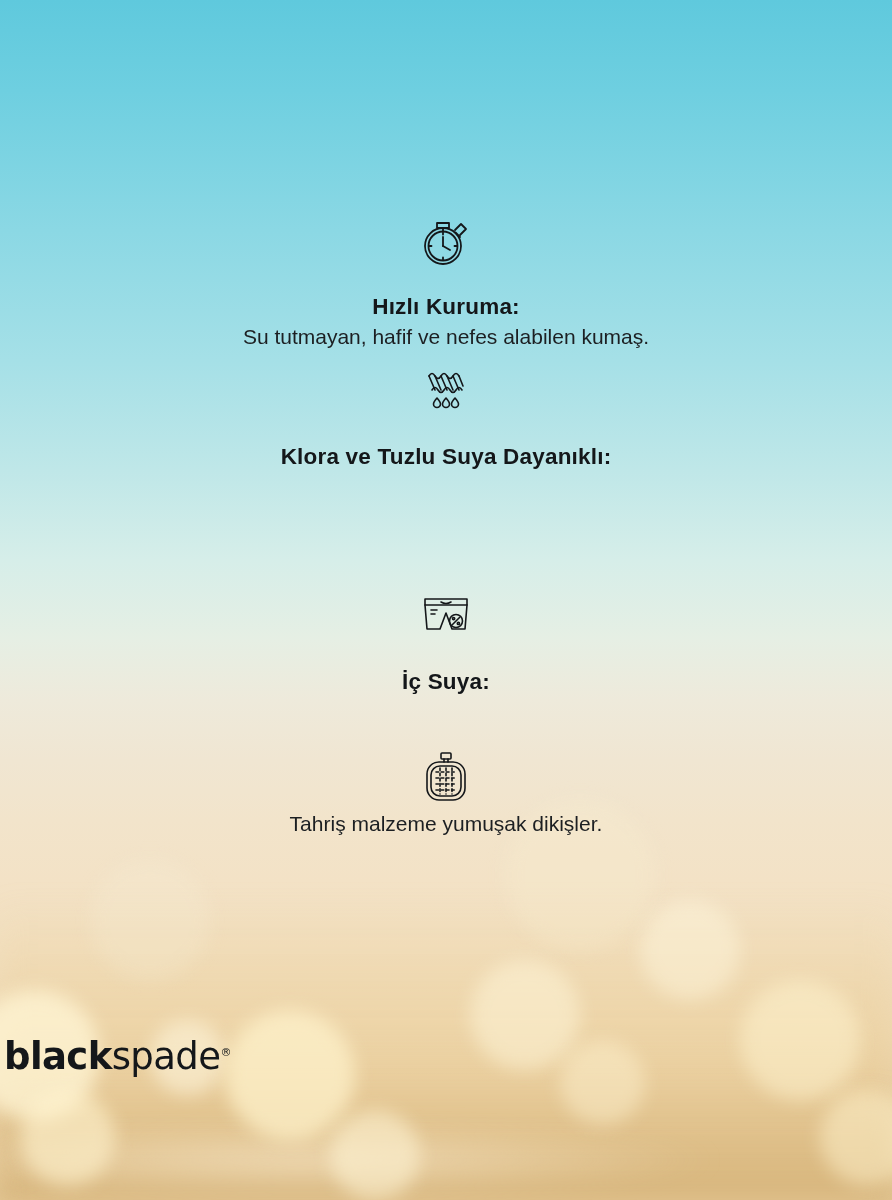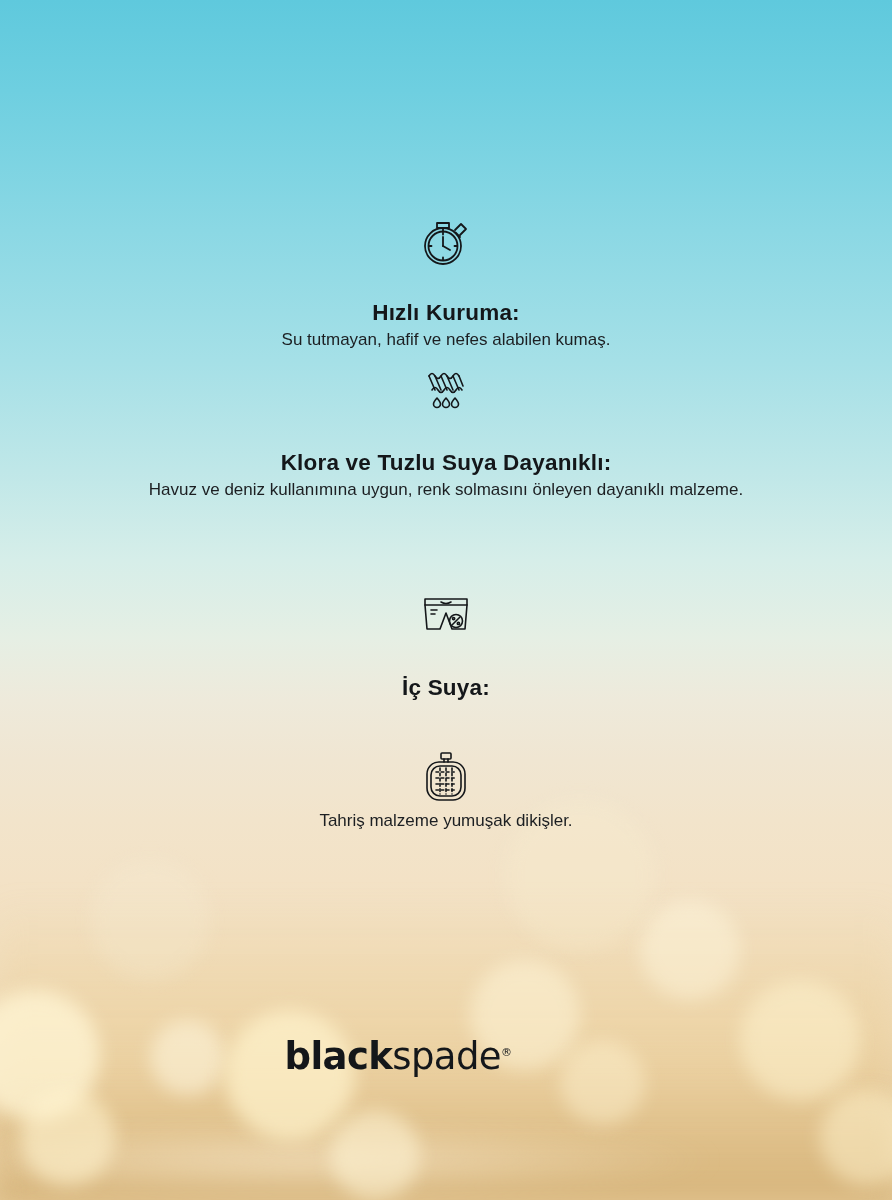--- a/index.html
+++ b/index.html
@@ -70,38 +70,37 @@
     display: flex;
     justify-content: center;
     align-items: flex-end;
     height: 62px;
   }
 
   .feature-title {
     font-size: 22.5px;
     font-weight: bold;
     letter-spacing: 0.2px;
-    margin-top: 28px;
+    margin-top: 22px;
     color: #14171a;
   }
 
   .feature-desc {
-    font-size: 17px;
+    font-size: 21px;
     font-weight: 400;
     line-height: 1.33;
     margin-top: 3px;
     color: #1c1f22;
   }
 
   .brand {
     position: absolute;
-    left: 16px;
+    left: 4px;
     top: 1035px;
     width: 764px;
-    text-align: center;
   }
   .brand-text {
     display: inline-block;
     font-size: 37px;
     letter-spacing: -0.6px;
     color: #14171a;
     font-family: "DejaVu Sans", sans-serif;
   }
   .brand-text .b1 { font-weight: bold; }
   .brand-text .b2 { font-weight: 400; }
@@ -158,21 +157,20 @@
         <svg width="62" height="62" viewBox="0 0 62 62" fill="none" stroke="#14171a" stroke-width="1.6" stroke-linecap="round" stroke-linejoin="round">
           <path d="M14 16 q3 -5 6 0 q3 5 6 0 q3 -5 6 0 q3 5 6 0 q3 -5 6 0"></path>
           <path d="M14 16 l6 14 M20 16 l6 14 M26 16 l6 14 M32 16 l6 14 M38 16 l6 14 M44 16 l4 10"></path>
           <path d="M17 30 q3 -5 6 0 q3 5 6 0 q3 -5 6 0 q3 5 6 0 q3 -5 6 0"></path>
           <path d="M22 38 c0 0 -3.5 4 -3.5 6 a3.5 3.5 0 0 0 7 0 c0 -2 -3.5 -6 -3.5 -6 z"></path>
           <path d="M31 38 c0 0 -3.5 4 -3.5 6 a3.5 3.5 0 0 0 7 0 c0 -2 -3.5 -6 -3.5 -6 z"></path>
           <path d="M40 38 c0 0 -3.5 4 -3.5 6 a3.5 3.5 0 0 0 7 0 c0 -2 -3.5 -6 -3.5 -6 z"></path>
         </svg>
       </div>
       <div class="feature-title">Klora ve Tuzlu Suya Dayanıklı:</div>
-      <div class="feature-desc">Havuz ve deniz kullanımına uygun, renk solmasını önleyen dayanıklı malzeme.</div>
     </div>
 
     <div class="feature" style="top:585px;">
       <div class="icon-wrap">
         <svg width="70" height="62" viewBox="0 0 70 62" fill="none" stroke="#14171a" stroke-width="1.6" stroke-linecap="round" stroke-linejoin="round">
           <path d="M14 14 h42 v6 h-42 z"></path>
           <path d="M14 20 l2 24 h13 l6 -16 l6 16 h13 l2 -24"></path>
           <path d="M30 17 q5 3 10 0"></path>
           <path d="M20 25 h6 M20 29 h4"></path>
           <circle cx="45" cy="36" r="6.5"></circle>

